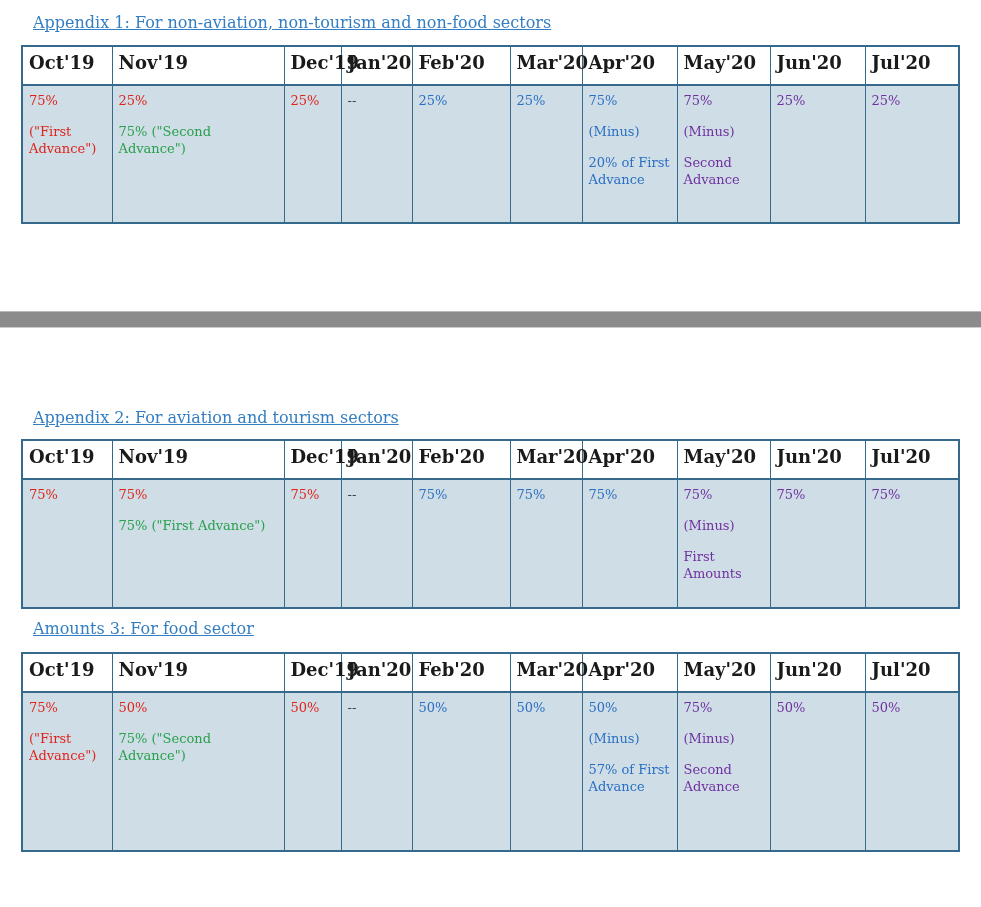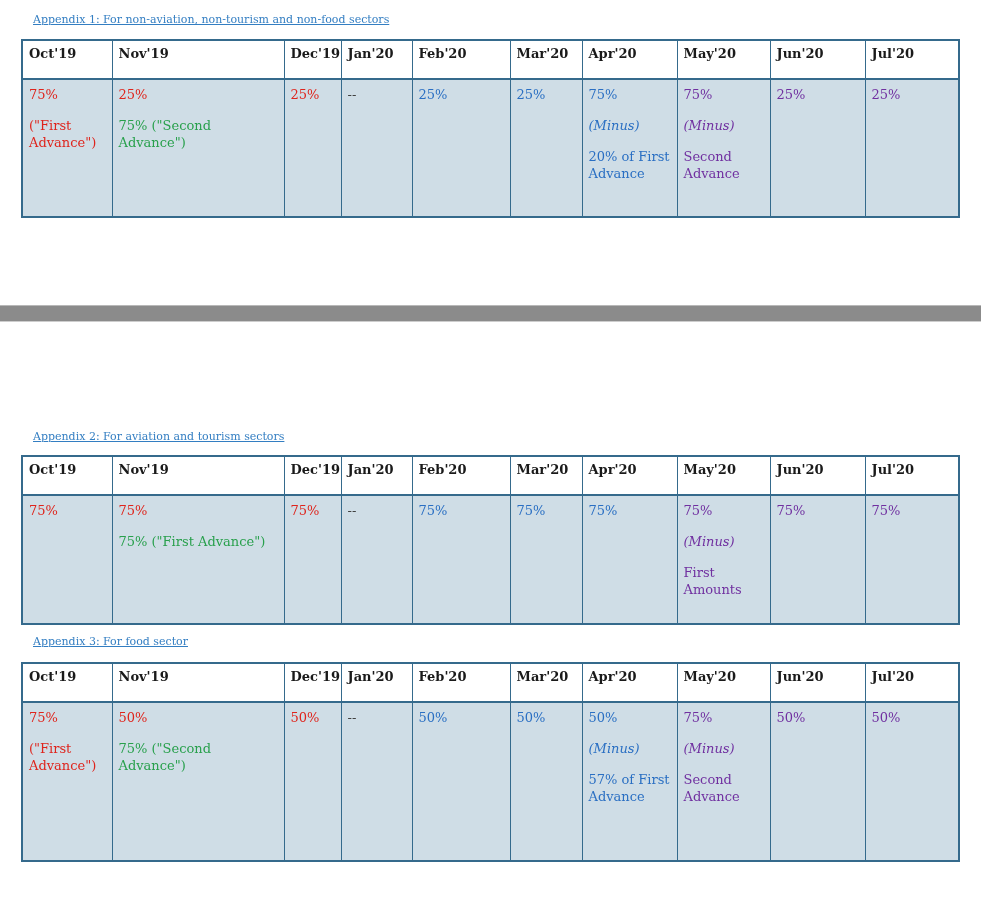--- a/index.html
+++ b/index.html
@@ -3,34 +3,34 @@
 <meta charset="utf-8">
 <style>
   html,body { margin:0; padding:0; }
   body {
     width:981px; height:907px; background:#ffffff; overflow:hidden;
     font-family:"DejaVu Serif", serif; font-size:13px; color:#1a1a1a;
   }
   a.appendix-title {
     display:block; width:fit-content;
     margin-left:33px; color:#337ec2; text-decoration:underline;
-    font-size:11px; cursor:pointer;
+    font-size:16px; cursor:pointer;
   }
   .title-1 { margin-top:13px; }
-  .title-2 { margin-top:108px; }
+  .title-2 { margin-top:80px; }
   .title-3 { margin-top:10px; }
 
   table.sched {
     border-collapse:collapse; table-layout:fixed;
     width:939px; margin-left:21px;
     border:2px solid #356a8c;
     background:#ffffff;
   }
   table.sched th {
-    background:#ffffff; color:#1a1a1a; font-weight:bold; font-size:13px;
+    background:#ffffff; color:#1a1a1a; font-weight:bold; font-size:18px;
     border:1px solid #356a8c; border-bottom:2px solid #356a8c;
     text-align:left; vertical-align:top; padding:5px 6px; height:27px;
   }
   table.sched td {
     background:#cfdde6;
     border:1px solid #356a8c;
     text-align:left; vertical-align:top; padding:6px 6px 22px 6px;
   }
   table.t1 { margin-top:13px; }
   table.t2 { margin-top:12px; }
@@ -39,21 +39,21 @@
   table.t2 td { height:99px; }
   table.t3 td { height:129px; }
 
   
   col.c1{width:90px} col.c2{width:172px} col.c3{width:57px} col.c4{width:71px}
   col.c5{width:98px} col.c6{width:72px} col.c7{width:95px} col.c8{width:93px}
   col.c9{width:95px} col.c10{width:auto}
 
   .para { line-height:17px; margin:0 0 14px 0; }
   .para:last-child { margin-bottom:0; }
-  .it { font-style:italic; }
+  .it { }
 
   .c-april { color:#df241c; }
   .c-may { color:#28a04c; }
   .c-july { color:#2a6fc3; }
   .c-october { color:#7030a0; }
   .c-black { color:#404040; }
 
   .page-break {
     margin-top:87px; width:981px; height:15px;
     background:#8b8b8b;
@@ -203,21 +203,21 @@
           <td>
             <div class="para c-october">75%</div>
           </td>
           <td>
             <div class="para c-october">75%</div>
           </td>
         </tr>
       </tbody>
   </table>
 
-  <a class="appendix-title title-3" href="#">Appendix 3: For food sector</a>
+  <a class="appendix-title title-3" href="#">Amounts 3: For food sector</a>
 
   <table class="sched t3">
     <colgroup>
       <col class="c1">
         <col class="c2">
         <col class="c3">
         <col class="c4">
         <col class="c5">
       <col class="c6">
         <col class="c7">

